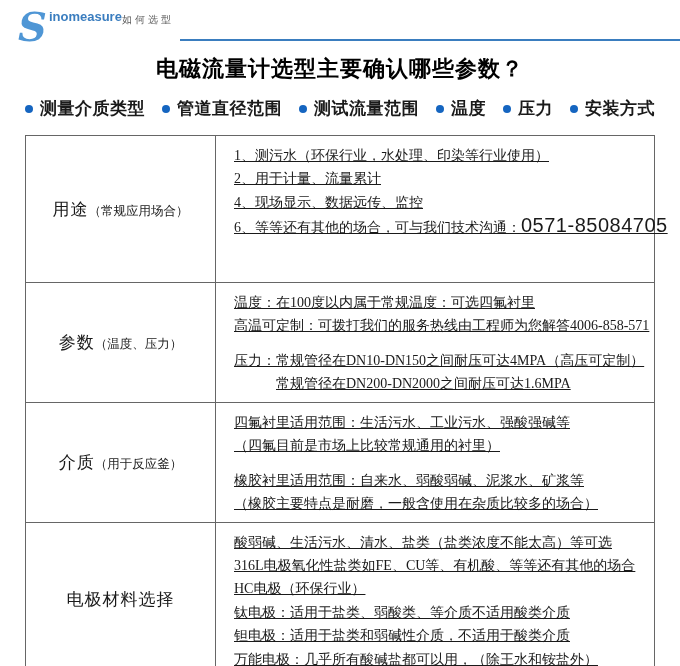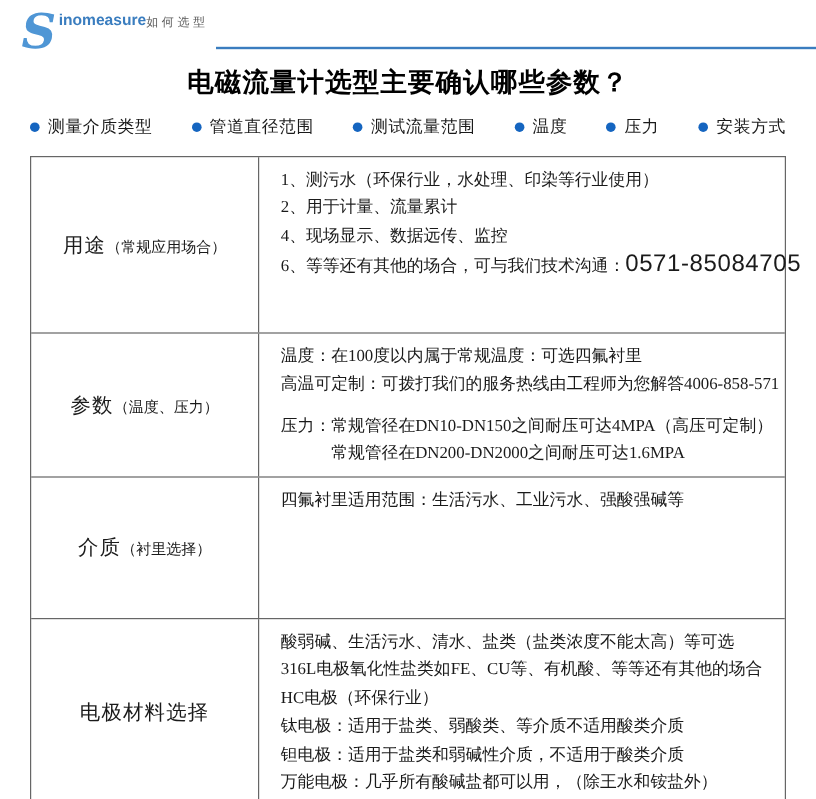--- a/index.html
+++ b/index.html
@@ -39,37 +39,37 @@
   
   .bullets{
     display:flex;justify-content:space-between;align-items:center;
     width:630px;margin:13px 0 0 25px;
   }
   .bullet-item{display:flex;align-items:center;}
   .dot{
     width:8px;height:8px;border-radius:50%;
     background:var(--bullet-blue);margin-right:7px;flex:none;
   }
-  .bullet-label{font-size:14px;font-weight:normal;letter-spacing:0.5px;}
+  .bullet-label{font-size:17px;font-weight:bold;letter-spacing:0.5px;}
   
   .tbl{
     width:630px;margin:15px 0 0 25px;
     border:1px solid var(--table-border);
   }
   .row{display:grid;grid-template-columns:190px 1fr;}
   .row + .row{border-top:1px solid var(--table-border);}
   .cell-h{
     border-right:1px solid var(--table-border);
     display:flex;align-items:center;justify-content:center;
     text-align:right;padding:4px;
   }
   .h-main{font-size:17px;letter-spacing:1px;}
   .h-note{font-size:12.5px;}
   .cell-c{padding:8px 8px 6px 18px;}
-  .cell-c p{font-size:14px;line-height:23.4px;white-space:nowrap;}
+  .cell-c p{font-size:14px;line-height:23.4px;white-space:nowrap;text-decoration:underline;}
   .row-1{min-height:146px;}
   .row-2{min-height:120px;}
   .row-3{min-height:118px;}
   .row-4{min-height:137px;}
   .block + .block{margin-top:11px;}
   .indent{padding-left:42px;}
   .phone-big{
     font-family:"Liberation Sans","DejaVu Sans",sans-serif;
     font-size:20px;letter-spacing:0.5px;
   }
@@ -149,26 +149,31 @@
         <div class="block">
           <p>压力：常规管径在DN10-DN150之间耐压可达4MPA（高压可定制）</p>
           <p class="indent">常规管径在DN200-DN2000之间耐压可达1.6MPA</p>
         </div>
       </div>
     </div>
 
     <div class="row row-3">
       <div class="cell-h">
         <span>
-          <span class="h-main">介质</span><span class="h-note">（衬里选择）</span>
+          <span class="h-main">介质</span><span class="h-note">（用于反应釜）</span>
         </span>
       </div>
       <div class="cell-c">
         <div class="block">
           <p>四氟衬里适用范围：生活污水、工业污水、强酸强碱等</p>
+          <p>（四氟目前是市场上比较常规通用的衬里）</p>
+        </div>
+        <div class="block">
+          <p>橡胶衬里适用范围：自来水、弱酸弱碱、泥浆水、矿浆等</p>
+          <p>（橡胶主要特点是耐磨，一般含使用在杂质比较多的场合）</p>
         </div>
       </div>
     </div>
 
     <div class="row row-4">
       <div class="cell-h">
         <span>
           <span class="h-main">电极材料选择</span>
         </span>
       </div>

